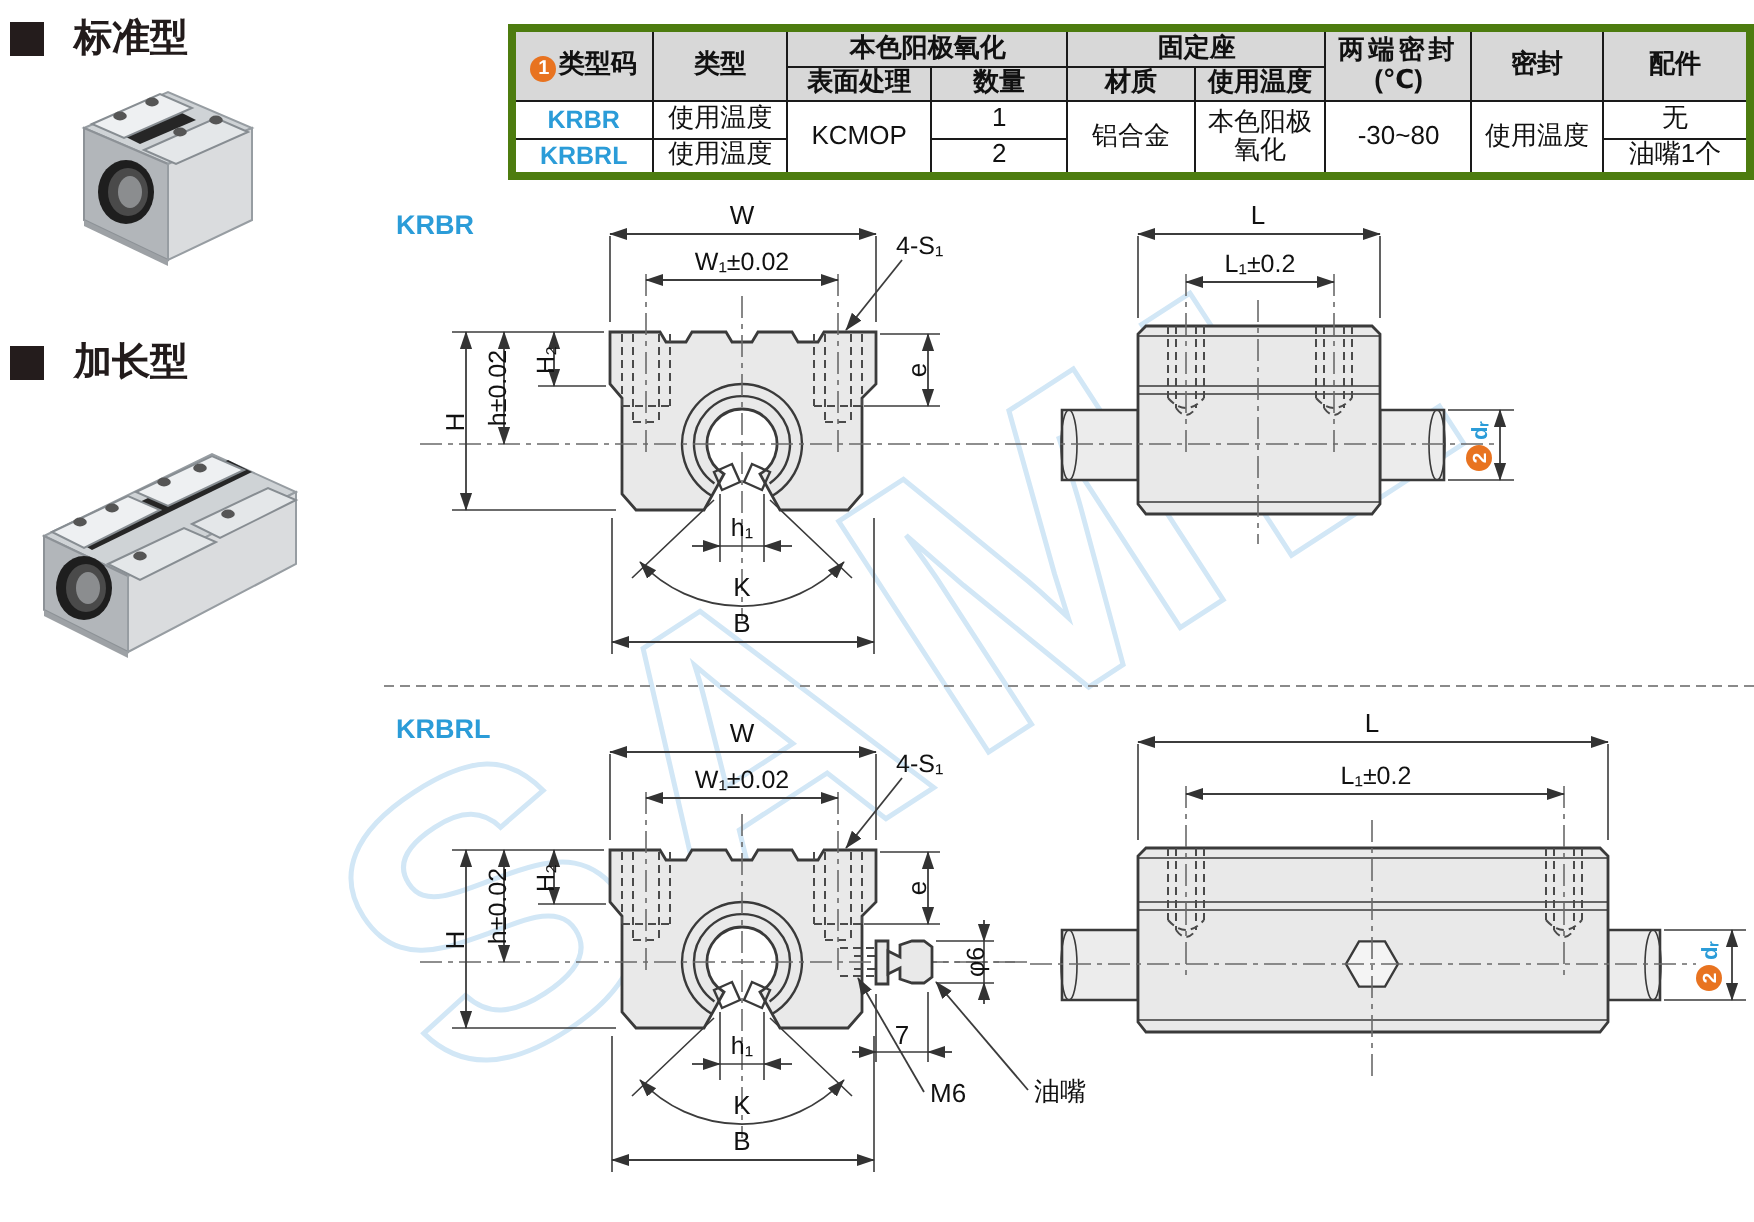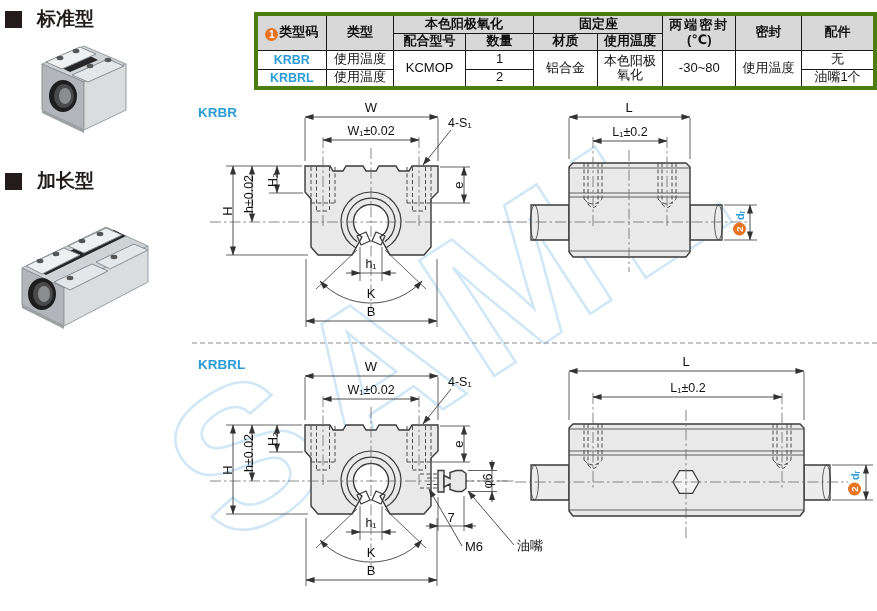--- a/index.html
+++ b/index.html
@@ -109,21 +109,21 @@
       <th colspan="2">本色阳极氧化</th>
       <th colspan="2">固定座</th>
       <th rowspan="2" class="twolines">
         <span style="letter-spacing:2px;">两端密封</span>
         <span>(℃)</span>
       </th>
       <th rowspan="2">密封</th>
       <th rowspan="2">配件</th>
     </tr>
     <tr class="h2">
-      <th>配合型号</th>
+      <th>表面处理</th>
       <th>数量</th>
       <th>材质</th>
       <th>使用温度</th>
     </tr>
     <tr class="d1">
       <td class="code-cell">KRBR</td>
       <td>使用温度</td>
       <td rowspan="2">KCMOP</td>
       <td>1</td>
       <td rowspan="2">铝合金</td>

